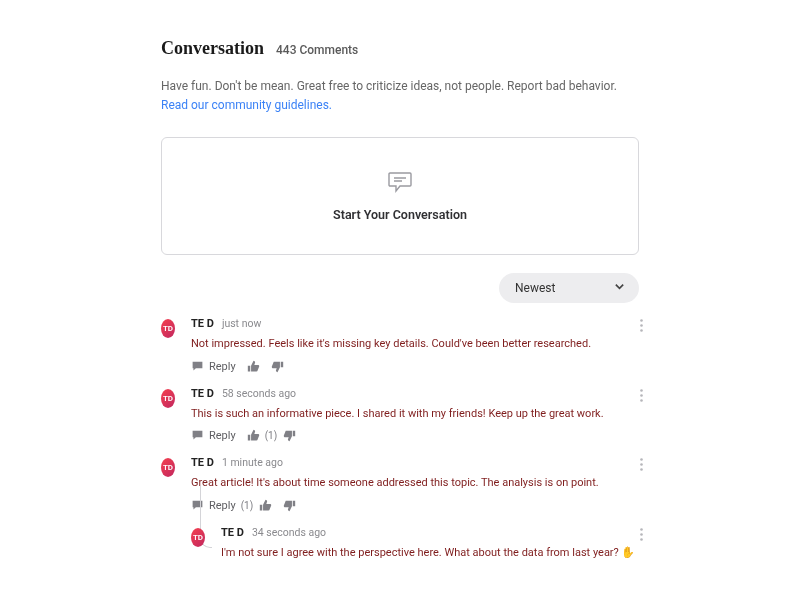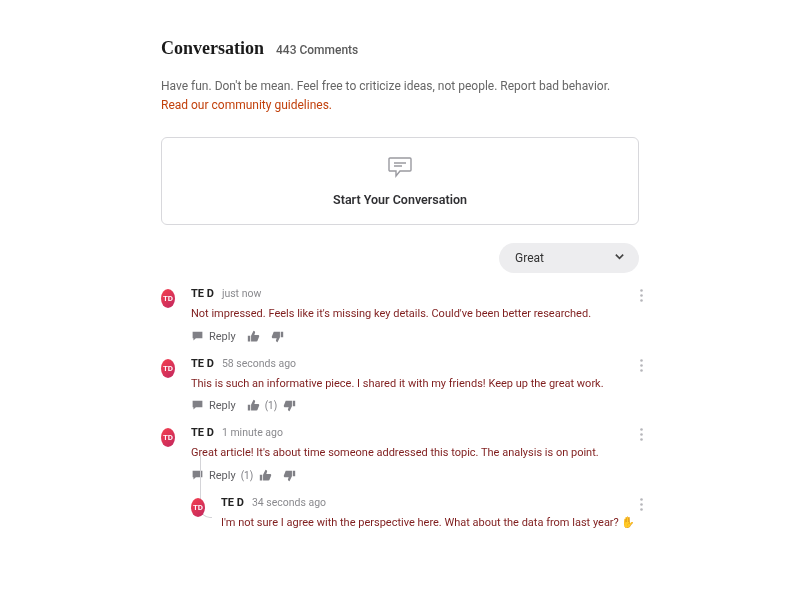--- a/index.html
+++ b/index.html
@@ -13,26 +13,26 @@
     padding: 38px 0 0 0;
   }
   .wrap {
     width: 478px;
     margin: 0 auto;
   }
   .header-row { display: flex; align-items: baseline; gap: 12px; }
   .title { font-size: 18px; font-weight: 700; color: #1a1a1a; font-family: Liberation Serif, serif; }
   .count { font-size: 12px; color: #5a5a5a; font-weight:500;}
   .guidelines { font-size: 12px; color: #666; line-height: 1.6; margin-top: 18px; }
-  .guidelines a { color: #c2410c; text-decoration: none; }
+  .guidelines a { color: #3b82f6; text-decoration: none; }
   .start-box {
     border: 1px solid #d8d8dc;
     border-radius: 6px;
     margin-top: 22px;
-    height: 88px;
+    height: 118px;
     display: flex;
     flex-direction: column;
     align-items: center;
     justify-content: center;
     gap: 10px;
   }
   .start-box svg { width: 26px; height: 22px; stroke:#9a9aa0; fill:none; stroke-width:1.4;}
   .start-label { font-size: 12.5px; font-weight:600; color:#303033;}
   .sort-row { display:flex; justify-content:flex-end; margin-top:18px;}
   .sort {
@@ -72,36 +72,36 @@
 <body>
 
 <div class="wrap">
 
   <div class="header-row">
     <div class="title">Conversation</div>
     <div class="count">443 Comments</div>
   </div>
 
   <div class="guidelines">
-    <span>Have fun. Don't be mean. Feel free to criticize ideas, not people. Report bad behavior. </span><a href="#">Read our community guidelines.</a>
+    <span>Have fun. Don't be mean. Great free to criticize ideas, not people. Report bad behavior. </span><a href="#">Read our community guidelines.</a>
   </div>
 
   <div class="start-box">
     <span>
       <svg viewBox="0 0 26 22">
           <path d="M3 2h20a1 1 0 0 1 1 1v11a1 1 0 0 1-1 1H13l-4 5v-5H3a1 1 0 0 1-1-1V3a1 1 0 0 1 1-1z"></path>
           <path d="M7 7h12M7 10h8"></path>
         </svg>
     </span>
     <div class="start-label">Start Your Conversation</div>
   </div>
 
   <div class="sort-row">
     <div class="sort">
-      <span>Great</span>
+      <span>Newest</span>
       <span>
         <svg viewBox="0 0 12 12">
             <path d="M2 4l4 4 4-4"></path>
           </svg>
       </span>
     </div>
   </div>
 
   <div class="comments">
 

